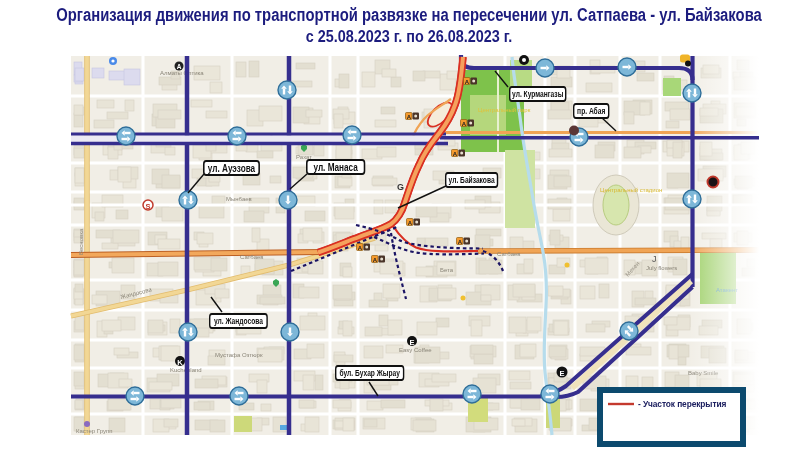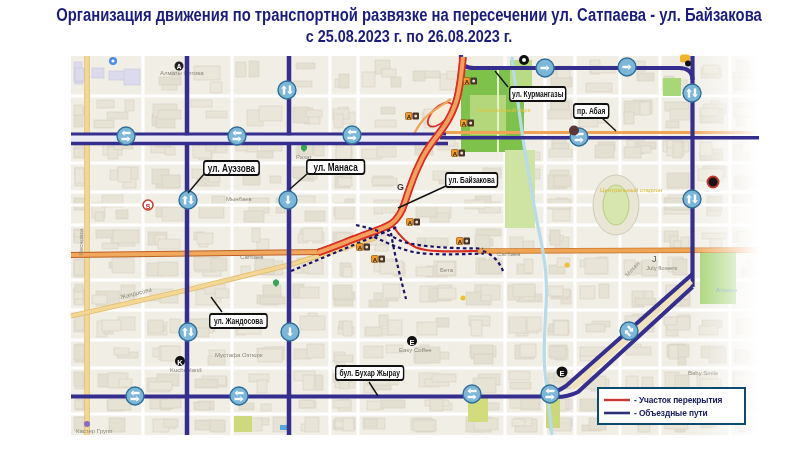--- a/index.html
+++ b/index.html
@@ -1,18 +1,18 @@
 <!DOCTYPE html>
 <html><head><meta charset="utf-8">
 <style>
 *{margin:0;padding:0;box-sizing:border-box}
 html,body{width:800px;height:450px;background:#fff;font-family:"Liberation Sans",sans-serif;position:relative;overflow:hidden}
 .title{position:absolute;left:-11px;top:5px;width:840px;text-align:center;color:#1c1c7e;font-weight:bold;font-size:17.5px;line-height:20.5px;transform:scaleX(0.847);transform-origin:50% 0}
 .lbl{position:absolute;background:#fff;border:2px solid #111;border-radius:4px;font-weight:bold;font-size:10.5px;color:#111;text-align:center;white-space:nowrap;z-index:30;transform-origin:0 0}
-.legend{position:absolute;left:597px;top:387px;width:149px;height:38px;background:#fff;border:2px solid #0c4a6e;z-index:40;padding:4px 0 0 5px}
+.legend{position:absolute;left:597px;top:387px;width:149px;height:60px;background:#fff;border:6px solid #0c4a6e;z-index:40;padding:4px 0 0 5px}
 .lrow{height:13.5px;display:flex;align-items:center}
 .lrow span{font-weight:bold;font-size:8.4px;color:#1d2060;margin-left:4px;white-space:nowrap;letter-spacing:-0.1px}
 </style></head>
 <body>
 
 <div class="title">Организация движения по транспортной развязке на пересечении ул. Сатпаева - ул. Байзакова<br>
 <span style="font-size:17px">с 25.08.2023 г. по 26.08.2023 г.</span></div>
 
 <svg width="800" height="450" style="position:absolute;left:0;top:0">
 <defs>
@@ -976,19 +976,13 @@
 
 <div class="lbl" style="left:335px;top:364.5px;width:99px;height:16px;line-height:12.5px;font-size:9.5px;transform:scaleX(0.7)">бул. Бухар Жырау</div>
 
 <div class="legend">
 <div class="lrow">
       <svg width="26" height="4">
         <line x1="0" y1="2" x2="26" y2="2" stroke="#c43a2e" stroke-width="2.4"></line>
       </svg>
       <span>- Участок перекрытия</span>
     </div>
-<div class="lrow">
-      <svg width="26" height="4">
-        <line x1="0" y1="2" x2="26" y2="2" stroke="#2e3272" stroke-width="2.6"></line>
-      </svg>
-      <span>- Объездные пути</span>
-    </div>
 </div>
 
 </body></html>

